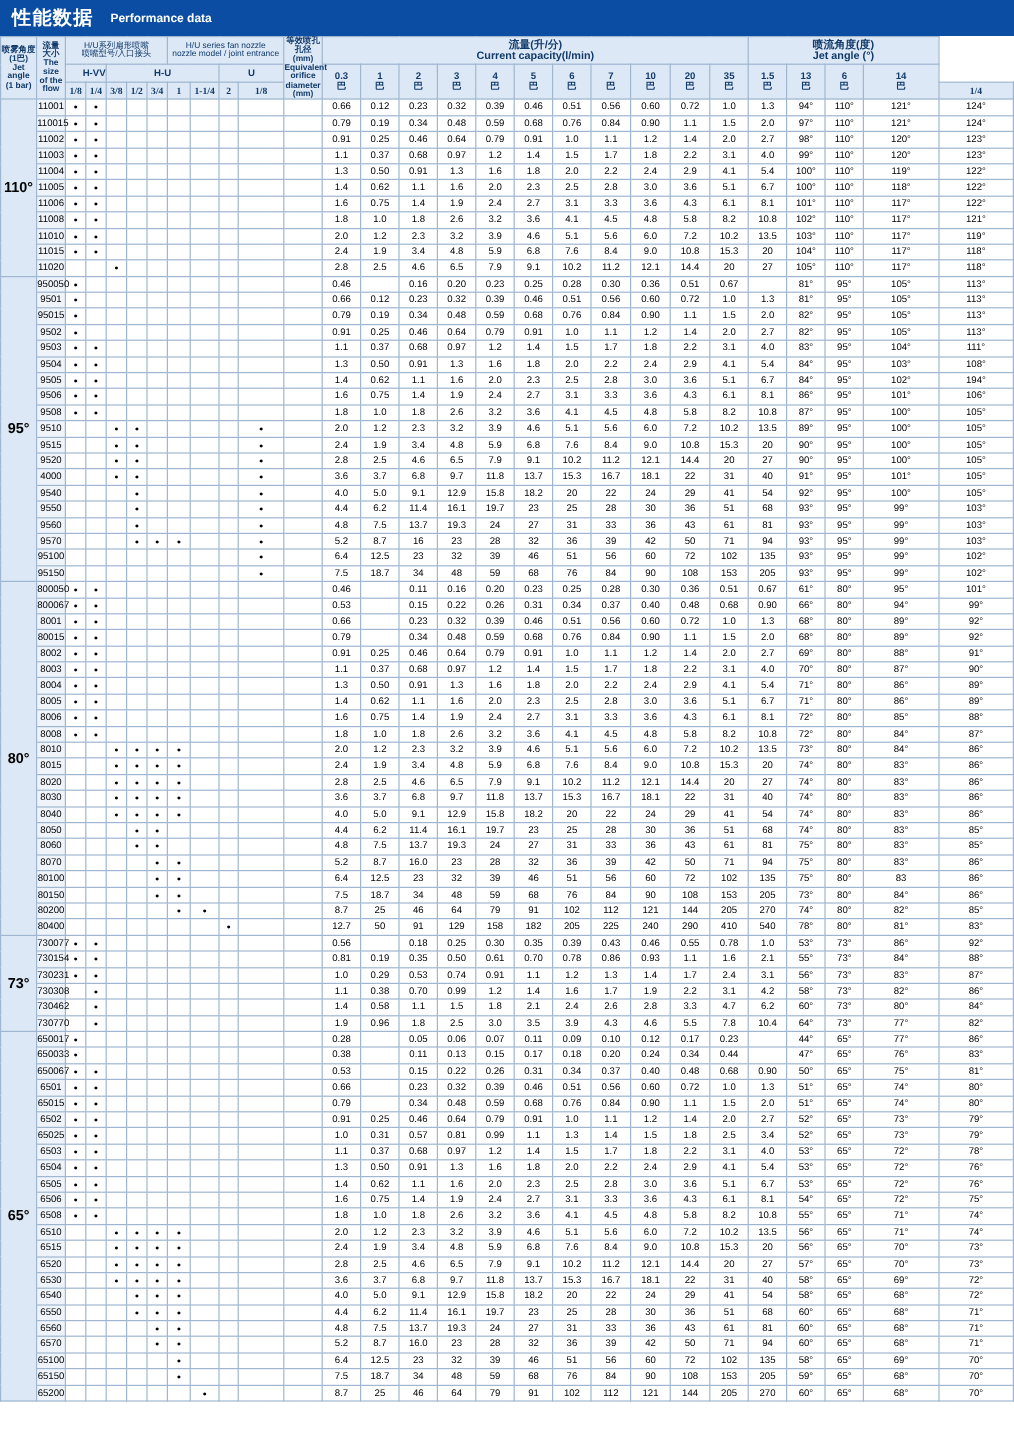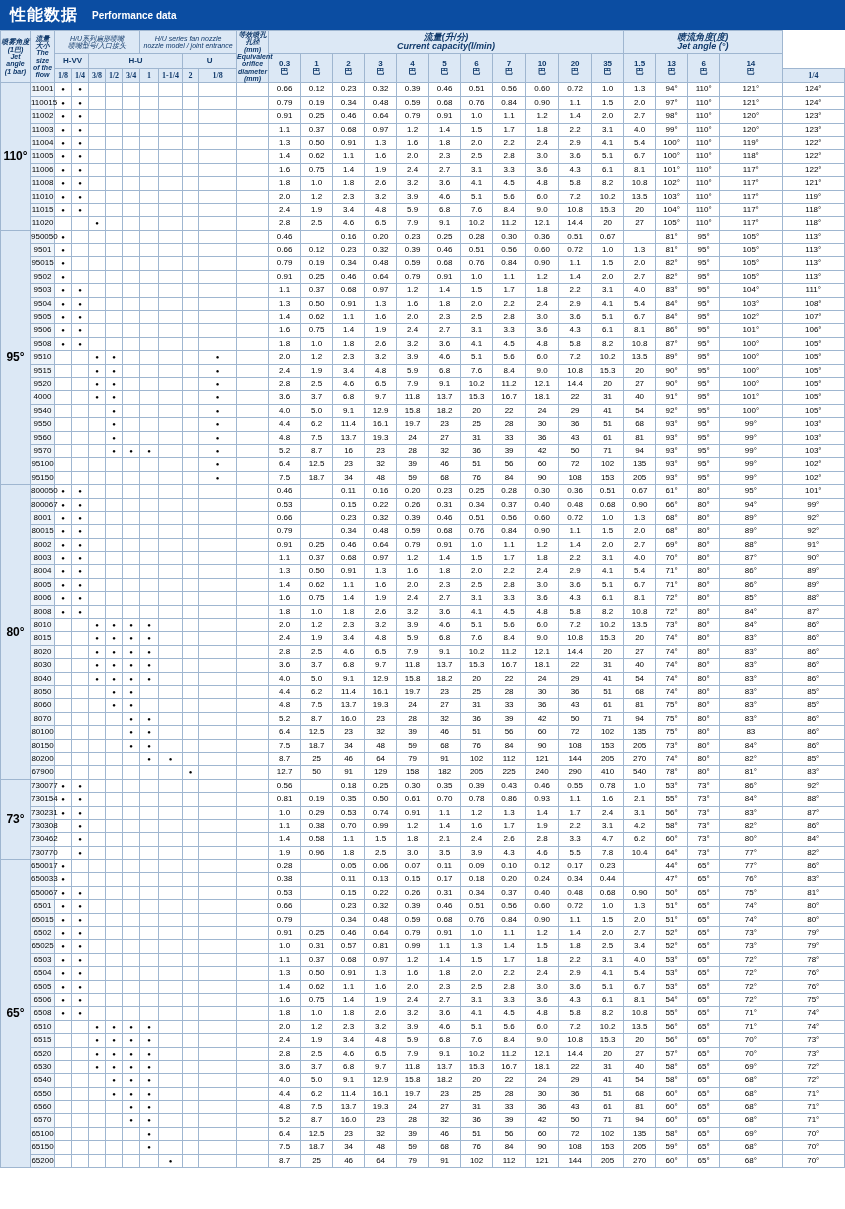--- a/index.html
+++ b/index.html
@@ -14,21 +14,21 @@
   .hdr-main{font-size:9px;font-weight:bold;color:#113a6b;}
   .hdr-sub{font-size:7px;color:#113a6b;font-weight:normal;}
   .vhdr{font-size:7px;color:#113a6b;line-height:1.1;}
   tbody td{height:12.4px;font-size:8px;}
   .angle-cell{font-size:12px;font-weight:bold;background:#dce8f5;color:#000;}
   .model{background:#eef4fa;font-weight:normal;font-size:8px;}
   .dot::after{content:"\25CF";font-size:6px;color:#000;}
   .sec-end td{border-bottom:2px solid #2b5f99;}
   .numcell{font-size:8px;}
   .jet{font-size:8px;}
-  .hdr-top td{height:22px;font-style:italic;}
+  .hdr-top td{height:22px;}
   .hdr-mid td{height:13px;}
   .hdr-bot td{height:13px;font-family:Liberation Serif, serif;}
 </style>
 </head>
 <body>
 
 <div id="page">
 
   <div class="title-bar">
     <span class="title-cn">性能数据</span>
@@ -96,21 +96,21 @@
         <td colspan="11" class="hdr-main">
           <div>流量(升/分)</div>
           <div>Current capacity(l/min)</div>
         </td>
         <td colspan="4" class="hdr-main">
           <div>喷流角度(度)</div>
           <div>Jet angle (°)</div>
         </td>
       </tr>
       <tr class="hdr-mid">
-        <td colspan="2" style="text-align:center;padding-left:2px;margin-left:12px;">H-VV</td>
+        <td colspan="2" style="text-align:right;padding-left:2px;margin-left:12px;">H-VV</td>
         <td colspan="5">H-U</td>
         <td colspan="2">U</td>
         <td rowspan="2"><span>0.3</span><br><span>巴</span></td>
         <td rowspan="2"><span>1</span><br><span>巴</span></td>
         <td rowspan="2"><span>2</span><br><span>巴</span></td>
         <td rowspan="2"><span>3</span><br><span>巴</span></td>
         <td rowspan="2"><span>4</span><br><span>巴</span></td>
         <td rowspan="2"><span>5</span><br><span>巴</span></td>
         <td rowspan="2"><span>6</span><br><span>巴</span></td>
         <td rowspan="2"><span>7</span><br><span>巴</span></td>
@@ -651,21 +651,21 @@
           <td class="numcell">2.3</td>
           <td class="numcell">2.5</td>
           <td class="numcell">2.8</td>
           <td class="numcell">3.0</td>
           <td class="numcell">3.6</td>
           <td class="numcell">5.1</td>
           <td class="numcell">6.7</td>
           <td class="jet">84°</td>
           <td class="jet">95°</td>
           <td class="jet">102°</td>
-          <td class="jet">107°</td>
+          <td class="jet">194°</td>
         </tr>
         <tr>
           <td class="model">9506</td>
           <td class="dot"></td>
           <td class="dot"></td>
           <td></td>
           <td></td>
           <td></td>
           <td></td>
           <td></td>
@@ -1612,21 +1612,21 @@
           <td class="numcell">121</td>
           <td class="numcell">144</td>
           <td class="numcell">205</td>
           <td class="numcell">270</td>
           <td class="jet">74°</td>
           <td class="jet">80°</td>
           <td class="jet">82°</td>
           <td class="jet">85°</td>
         </tr>
         <tr class="sec-end">
-          <td class="model">67900</td>
+          <td class="model">80400</td>
           <td></td>
           <td></td>
           <td></td>
           <td></td>
           <td></td>
           <td></td>
           <td></td>
           <td class="dot"></td>
           <td></td>
           <td></td>

